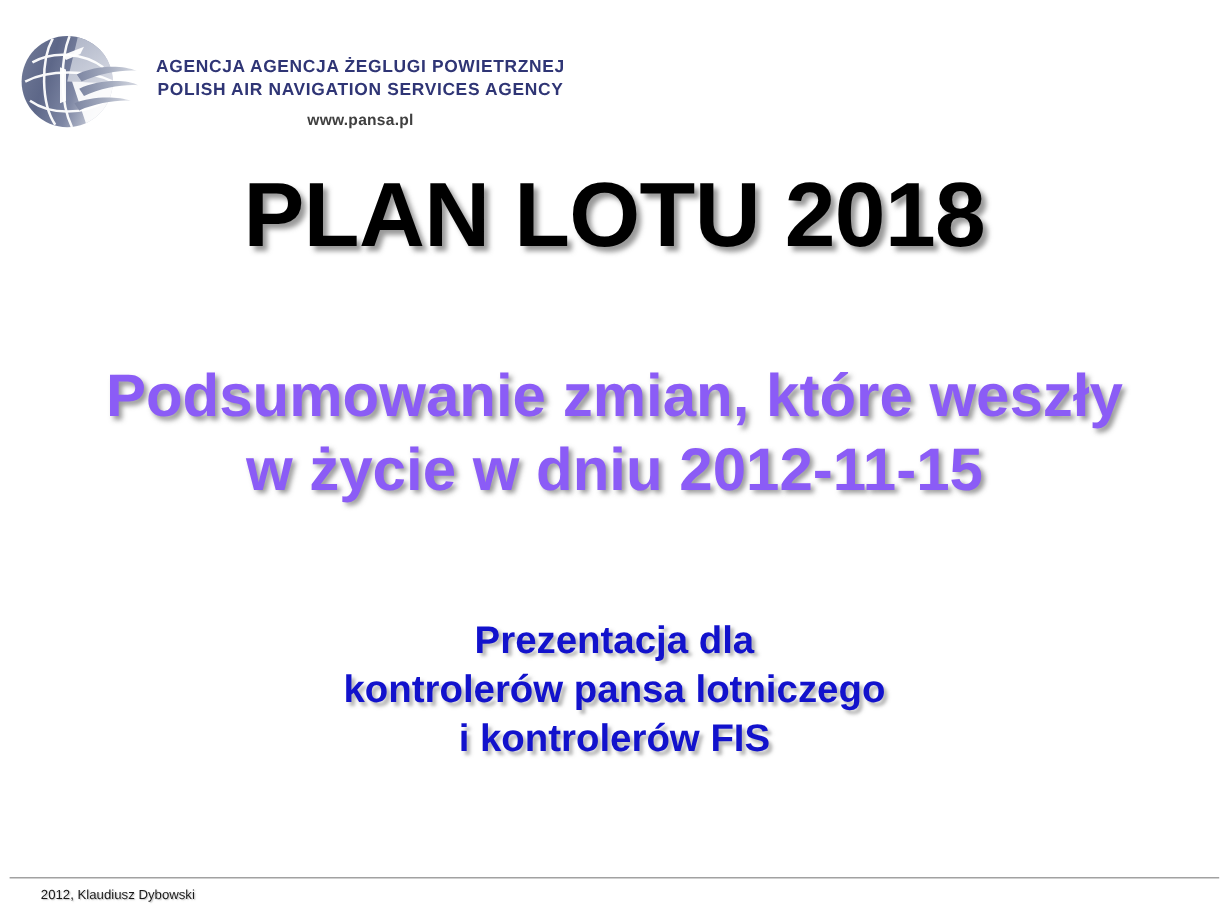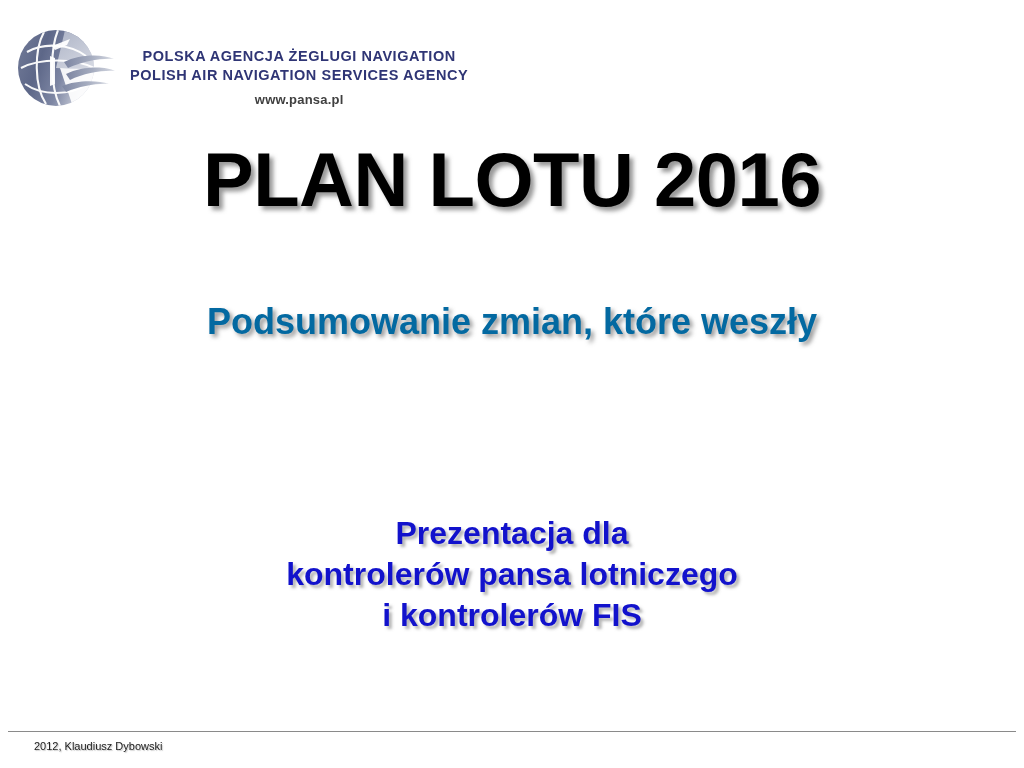--- a/index.html
+++ b/index.html
@@ -82,23 +82,23 @@
 
   .subtitle-area {
     position: absolute;
     left: 0;
     top: 300px;
     width: 1024px;
     text-align: center;
   }
   .subtitle {
     font-family: "Liberation Sans", sans-serif;
-    font-size: 36px;
-    font-weight: 700;
-    color: #0369a1;
+    font-size: 50px;
+    font-weight: 700;
+    color: #8b5cf6;
     line-height: 1.22;
     margin: 0;
     text-shadow: 3px 3px 4px rgba(70,70,70,0.55);
   }
 
   
   .audience-area {
     position: absolute;
     left: 0;
     top: 513px;
@@ -187,32 +187,33 @@
       </g>
 
       <g fill="url(#swooshGrad)">
         <path d="M50 36 C66 28, 88 28, 100 33 C88 32, 70 35, 54 42 Z"></path>
         <path d="M52 48 C68 40, 92 40, 101 45 C90 44, 70 47, 56 54 Z"></path>
         <path d="M48 60 C62 54, 84 54, 95 58 C84 57, 66 60, 52 66 Z"></path>
       </g>
     </svg>
 
     <div class="logo-text">
-      <div class="logo-line-pl">POLSKA  AGENCJA  ŻEGLUGI  NAVIGATION</div>
+      <div class="logo-line-pl">AGENCJA  AGENCJA  ŻEGLUGI  POWIETRZNEJ</div>
       <div class="logo-line-en">POLISH  AIR  NAVIGATION  SERVICES  AGENCY</div>
       <div class="logo-line-url">www.pansa.pl</div>
     </div>
   </div>
 
   <div class="title-area">
-    <h1 class="main-title">PLAN LOTU 2016</h1>
+    <h1 class="main-title">PLAN LOTU 2018</h1>
   </div>
 
   <div class="subtitle-area">
     <div class="subtitle">Podsumowanie zmian, które weszły</div>
+    <div class="subtitle">w życie w dniu 2012-11-15</div>
   </div>
 
   <div class="audience-area">
     <div class="audience">Prezentacja dla</div>
     <div class="audience">kontrolerów pansa lotniczego</div>
     <div class="audience">i kontrolerów FIS</div>
   </div>
 
   <div class="footer-rule"></div>
   <div class="footer-text">2012, Klaudiusz Dybowski</div>

